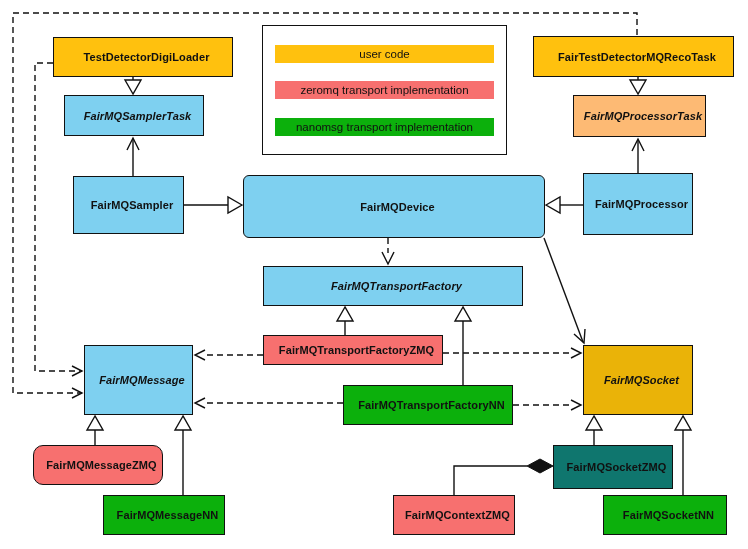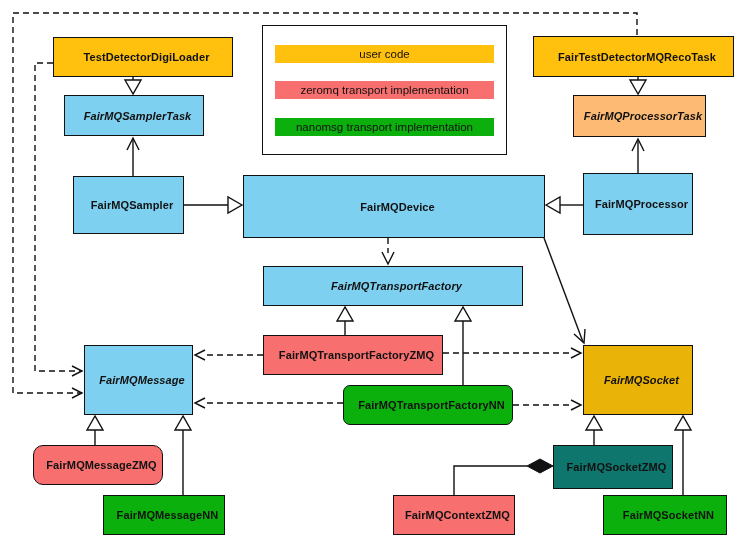--- a/index.html
+++ b/index.html
@@ -45,29 +45,29 @@
   <div class="node" style="left: 53px; top: 37px; width: 180px; height: 40px; background: rgb(255, 193, 14);">TestDetectorDigiLoader</div>
 
   <div class="node" style="left: 533px; top: 36px; width: 201px; height: 41px; background: rgb(255, 193, 14);">FairTestDetectorMQRecoTask</div>
 
   <div class="node abstract" style="left: 64px; top: 95px; width: 140px; height: 41px; background: rgb(126, 208, 240);">FairMQSamplerTask</div>
 
   <div class="node abstract" style="left: 573px; top: 95px; width: 133px; height: 42px; background: #fdba74;">FairMQProcessorTask</div>
 
   <div class="node" style="left: 73px; top: 176px; width: 111px; height: 58px; background: rgb(126, 208, 240);">FairMQSampler</div>
 
-  <div class="node" style="left: 243px; top: 175px; width: 302px; height: 63px; background: rgb(126, 208, 240);">FairMQDevice</div>
+  <div class="node" style="left: 243px; top: 175px; width: 302px; height: 63px; background: rgb(126, 208, 240); border-radius: 6px;">FairMQDevice</div>
 
   <div class="node" style="left: 583px; top: 173px; width: 110px; height: 62px; background: rgb(126, 208, 240);">FairMQProcessor</div>
 
   <div class="node abstract" style="left: 263px; top: 266px; width: 260px; height: 40px; background: rgb(126, 208, 240);">FairMQTransportFactory</div>
 
-  <div class="node" style="left: 263px; top: 335px; width: 180px; height: 40px; background: rgb(247, 112, 111);">FairMQTransportFactoryZMQ</div>
+  <div class="node" style="left: 263px; top: 335px; width: 180px; height: 30px; background: rgb(247, 112, 111);">FairMQTransportFactoryZMQ</div>
 
-  <div class="node" style="left: 343px; top: 385px; width: 170px; height: 40px; background: rgb(12, 176, 12); border-radius: 7px;">FairMQTransportFactoryNN</div>
+  <div class="node" style="left: 343px; top: 385px; width: 170px; height: 40px; background: rgb(12, 176, 12);">FairMQTransportFactoryNN</div>
 
   <div class="node abstract" style="left: 84px; top: 345px; width: 109px; height: 70px; background: rgb(126, 208, 240);">FairMQMessage</div>
 
   <div class="node abstract" style="left: 583px; top: 345px; width: 110px; height: 70px; background: #eab308;">FairMQSocket</div>
 
   <div class="node" style="left: 33px; top: 445px; width: 130px; height: 40px; background: rgb(247, 112, 111); border-radius: 10px;">FairMQMessageZMQ</div>
 
   <div class="node" style="left: 103px; top: 495px; width: 122px; height: 40px; background: rgb(12, 176, 12);">FairMQMessageNN</div>
 
   <div class="node" style="left: 393px; top: 495px; width: 122px; height: 40px; background: rgb(247, 112, 111);">FairMQContextZMQ</div>

